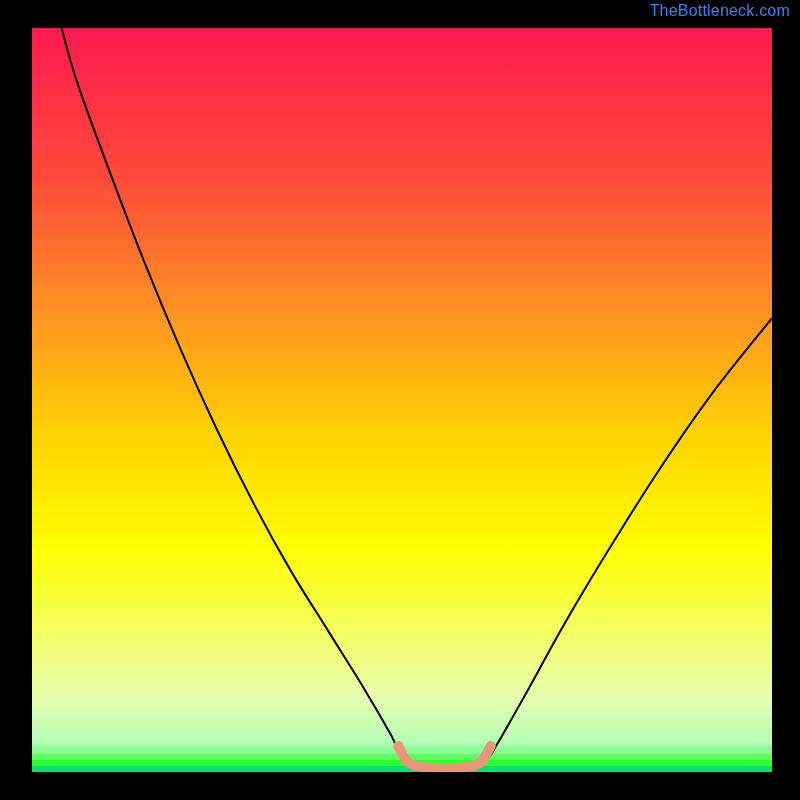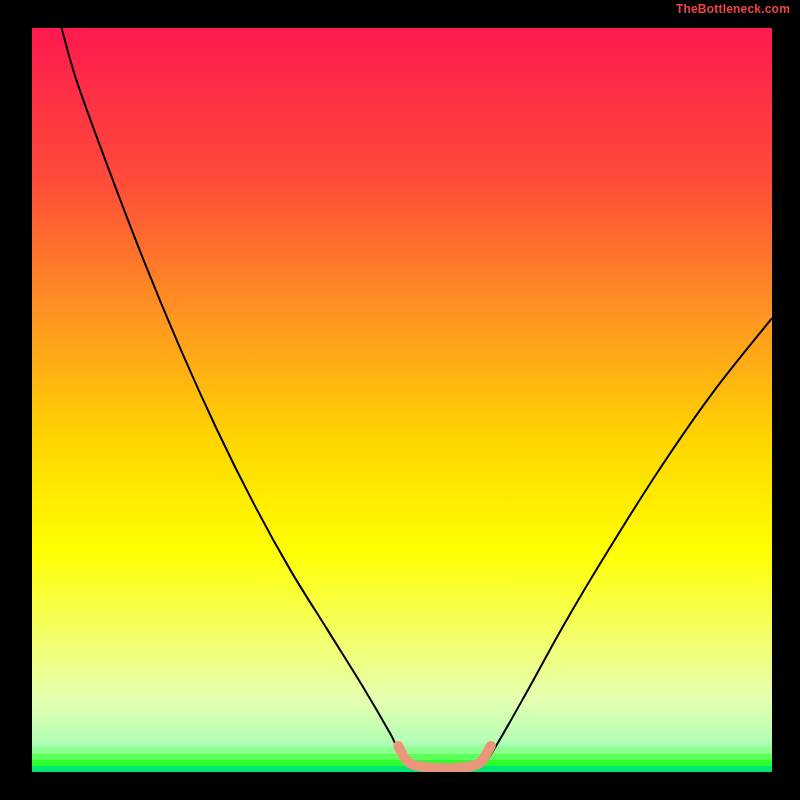--- a/index.html
+++ b/index.html
@@ -14,23 +14,23 @@
   .frame {
     position: relative;
     width: 800px;
     height: 800px;
     background: #000;
   }
   .attribution {
     position: absolute;
     top: 2px;
     right: 10px;
-    color: #ef4444;
-    font-size: 12px;
-    font-weight: 700;
+    color: #3b82f6;
+    font-size: 16px;
+    font-weight: 400;
     letter-spacing: 0.2px;
     z-index: 50;
   }
   svg.plot {
     position: absolute;
     left: 0;
     top: 0;
   }
 </style>
 </head>

